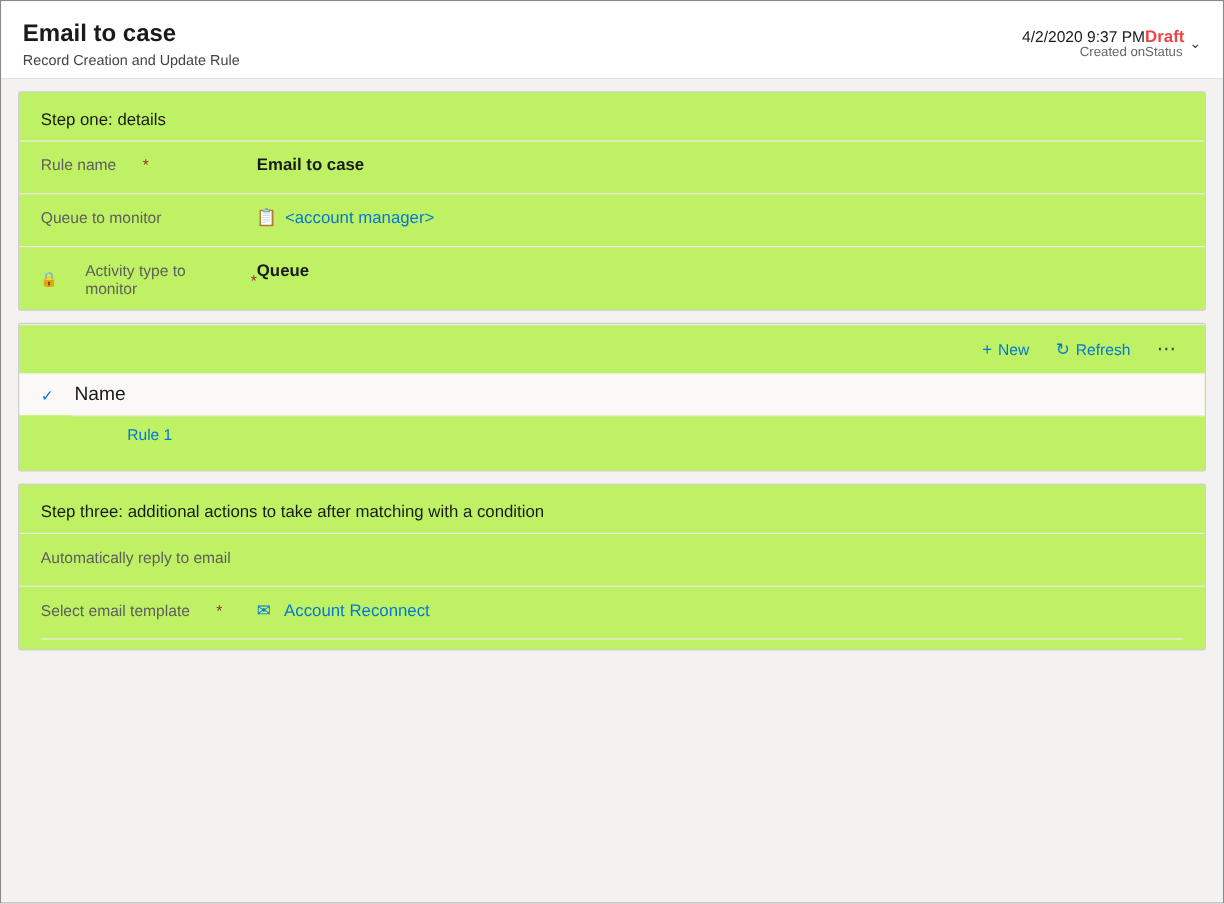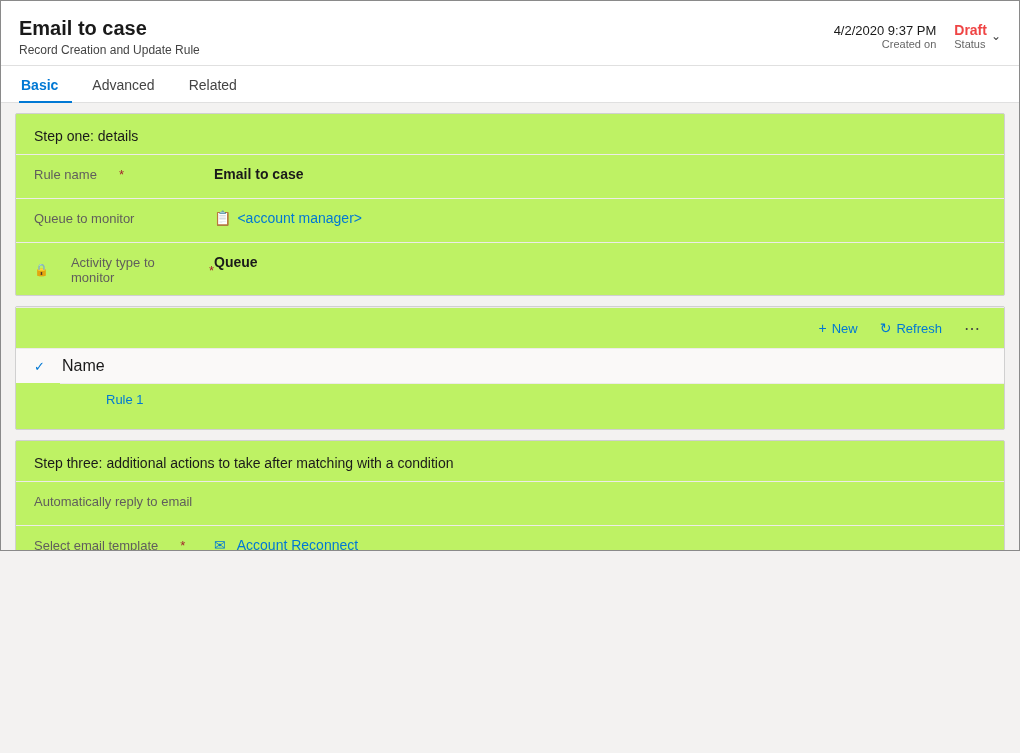--- a/index.html
+++ b/index.html
@@ -6,21 +6,21 @@
     body {
       font-family: "Segoe UI", Arial, sans-serif;
       font-size: 14px;
       background: #f3f2f1;
       width: 1020px;
       height: 753px;
       overflow: hidden;
     }
     .outer-border {
       width: 1020px;
-      height: 551px;
+      height: 753px;
       border: 1.5px solid #8a8a8a;
       background: #fff;
       display: flex;
       flex-direction: column;
       overflow: hidden;
     }
     
     .header {
       display: flex;
       align-items: center;
@@ -37,21 +37,20 @@
       line-height: 1.3;
     }
     .header-subtitle {
       font-size: 12px;
       color: #444;
       margin-top: 2px;
     }
     .header-right {
       display: flex;
       align-items: center;
-      gap: 18px;
     }
     .header-meta {
       text-align: right;
     }
     .header-date {
       font-size: 13px;
       color: #1a1a1a;
       font-weight: 500;
     }
     .header-created {
@@ -261,25 +260,20 @@
       <div class="header-status-area">
         <div>
           <div class="header-status-value">Draft</div>
           <div class="header-status-label">Status</div>
         </div>
         <span class="chevron-icon">⌄</span>
       </div>
     </div>
   </div>
 
-  <div class="tabs">
-    <div class="tab active">Basic</div>
-    <div class="tab">Advanced</div>
-    <div class="tab">Related</div>
-  </div>
 
   <div class="main-content">
 
     <div class="section-card">
       <div class="section-title">Step one: details</div>
 
       <div class="form-row">
         <div class="form-label">
           <span>Rule name</span>
           <span class="required-star">*</span>

